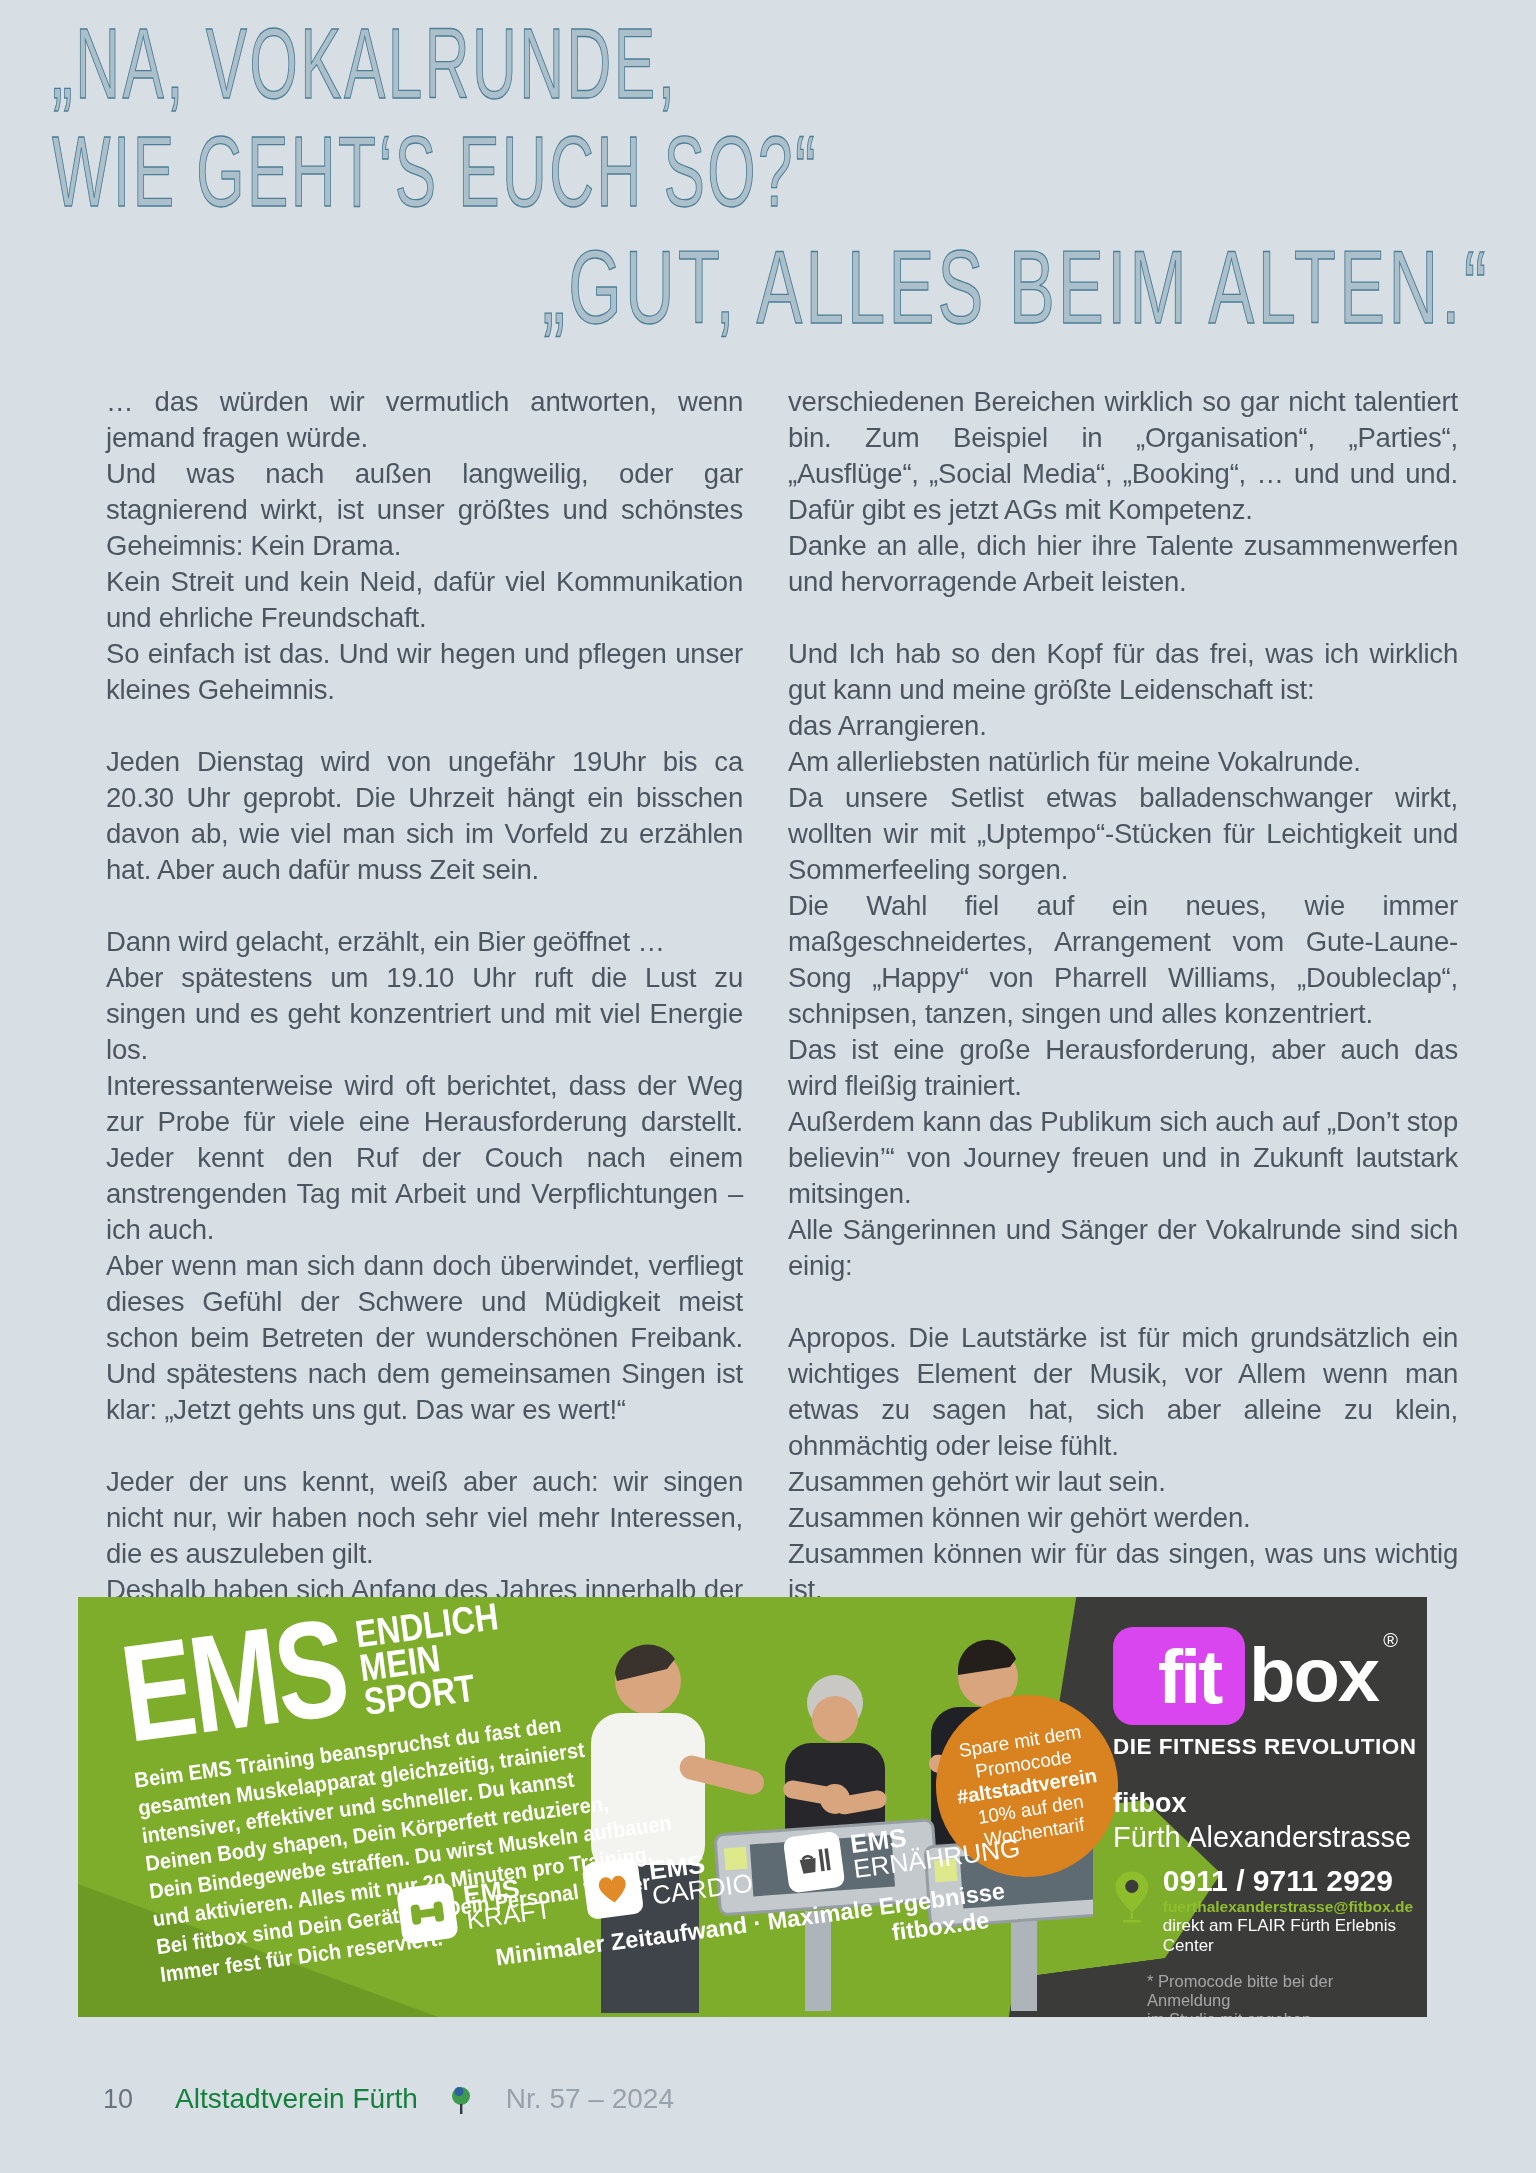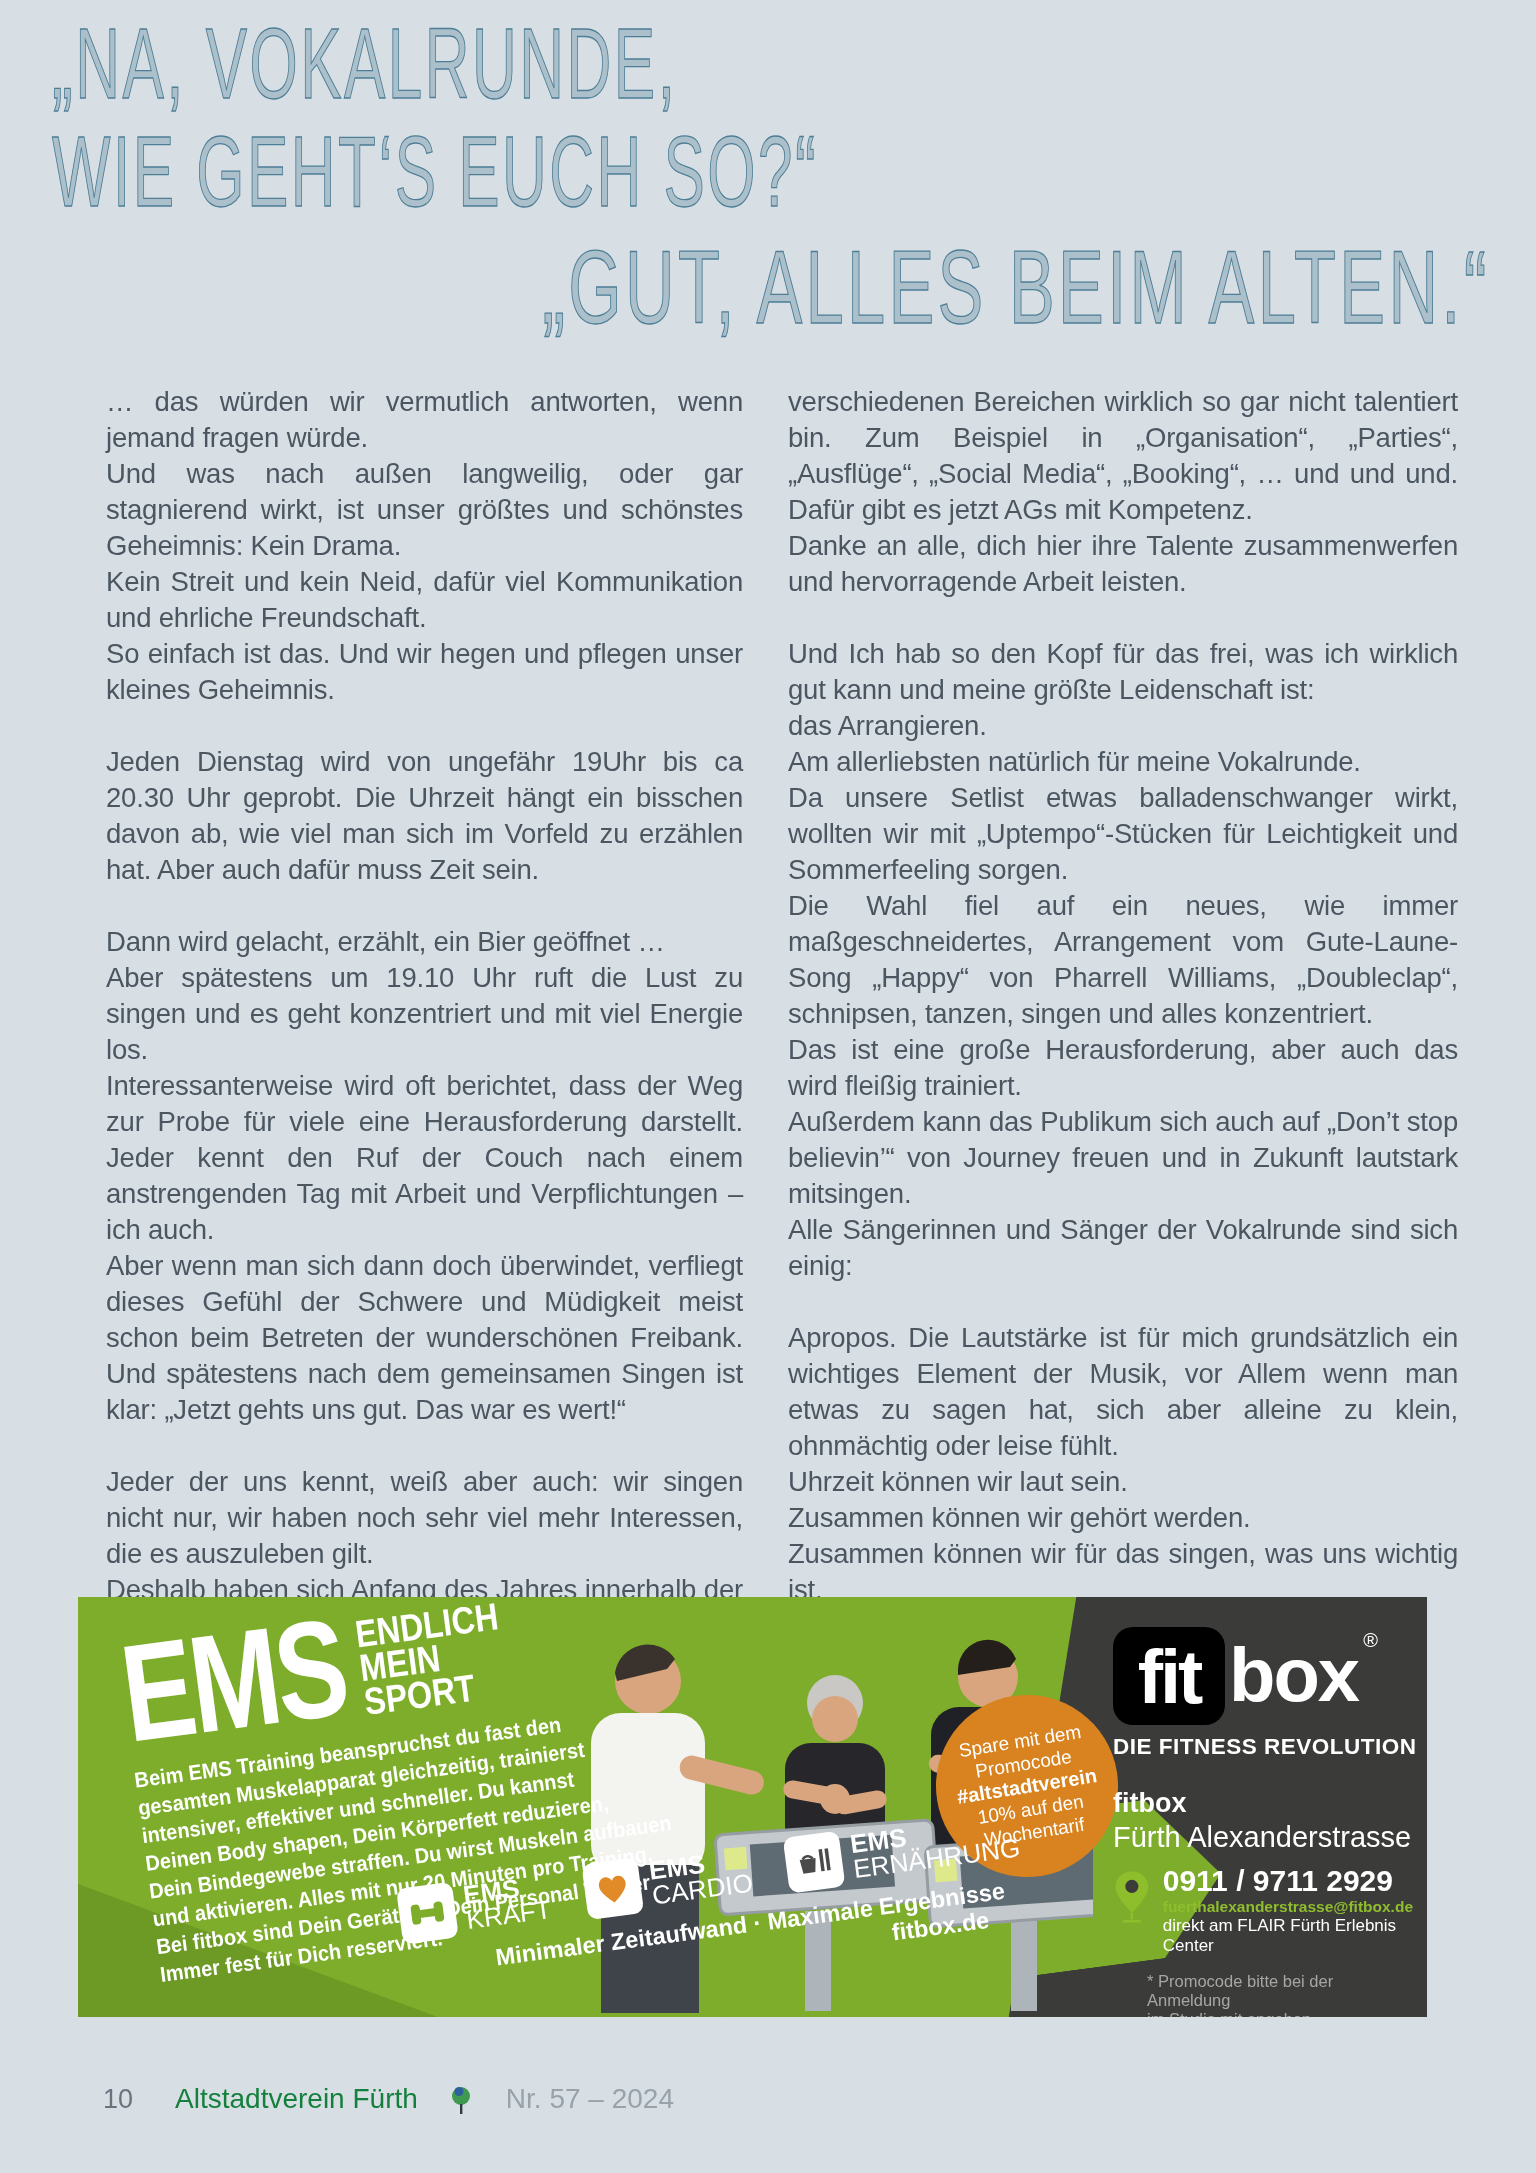--- a/index.html
+++ b/index.html
@@ -63,23 +63,23 @@
   .program { display:flex; align-items:center; gap:10px; }
   .program-icon { width:56px; height:56px; background:#fff; border-radius:10px;
                   display:flex; align-items:center; justify-content:center; flex:0 0 auto; }
   .program-label .p1 { font-weight:bold; font-size:26px; line-height:24px; }
   .program-label .p2 { font-size:26px; line-height:26px; }
   .ad-tagline { margin-top:12px; margin-left:90px; font-weight:bold; font-size:23.5px; }
   .ad-website { text-align:right; margin-right:40px; font-weight:bold; font-size:23.5px; }
 
   .ad-right { position:absolute; left:1035px; top:30px; width:300px; color:#fff; }
   .logo-row { display:flex; align-items:flex-start; }
-  .logo-fit { width:112px; height:98px; background:#000000; border-radius:20px;
+  .logo-fit { width:112px; height:98px; background:#d946ef; border-radius:20px;
               display:flex; align-items:center; justify-content:center;
-              font-size:76px; font-weight:bold; letter-spacing:-3px; color:#fff; }
+              font-size:76px; font-weight:bold; letter-spacing:-3px; color:#fff;padding-left:20px; }
   .logo-box { font-size:76px; font-weight:bold; letter-spacing:-2px; line-height:96px; margin-left:4px; }
   .logo-reg { font-size:20px; margin-left:5px; margin-top:2px; }
   .logo-slogan { margin-top:9px; font-size:22.5px; font-weight:bold; letter-spacing:.5px; white-space:nowrap; }
   .studio-name { margin-top:28px; font-size:27px; font-weight:bold; }
   .studio-loc  { font-size:29px; margin-top:2px; white-space:nowrap; }
   .contact-row { display:flex; margin-top:10px; }
   .contact-col { margin-left:12px; }
   .studio-phone { font-size:30px; font-weight:bold; white-space:nowrap; }
   .studio-email { font-size:15.5px; font-weight:bold; color:#8fbe2d; }
   .studio-hint  { font-size:17px; }
@@ -118,21 +118,21 @@
     <p class="body">Danke an alle, dich hier ihre Talente zusammenwerfen und hervorragende Arbeit leisten.</p>
     <p class="body gap">Und Ich hab so den Kopf für das frei, was ich wirklich gut kann und meine größte Leidenschaft ist:</p>
     <p class="body">das Arrangieren.</p>
     <p class="body">Am allerliebsten natürlich für meine Vokalrunde.</p>
     <p class="body">Da unsere Setlist etwas balladenschwanger wirkt, wollten wir mit „Uptempo“-Stücken für Leichtigkeit und Sommerfeeling sorgen.</p>
     <p class="body">Die Wahl fiel auf ein neues, wie immer maßgeschneidertes, Arrangement vom Gute-Laune-Song „Happy“ von Pharrell Williams, „Doubleclap“, schnipsen, tanzen, singen und alles konzentriert.</p>
     <p class="body">Das ist eine große Herausforderung, aber auch das wird fleißig trainiert.</p>
     <p class="body">Außerdem kann das Publikum sich auch auf „Don’t stop believin’“ von Journey freuen und in Zukunft lautstark mitsingen.</p>
     <p class="body">Alle Sängerinnen und Sänger der Vokalrunde sind sich einig:</p>
     <p class="body gap">Apropos. Die Lautstärke ist für mich grundsätzlich ein wichtiges Element der Musik, vor Allem wenn man etwas zu sagen hat, sich aber alleine zu klein, ohnmächtig oder leise fühlt.</p>
-    <p class="body">Uhrzeit können wir laut sein.</p>
+    <p class="body">Zusammen gehört wir laut sein.</p>
     <p class="body">Zusammen können wir gehört werden.</p>
     <p class="body">Zusammen können wir für das singen, was uns wichtig ist.</p>
   </div>
 </div>
 
 <div class="ad">
   <div class="ad-dark"></div>
   <div class="ad-band"></div>
   <div class="ad-corner"></div>
 

